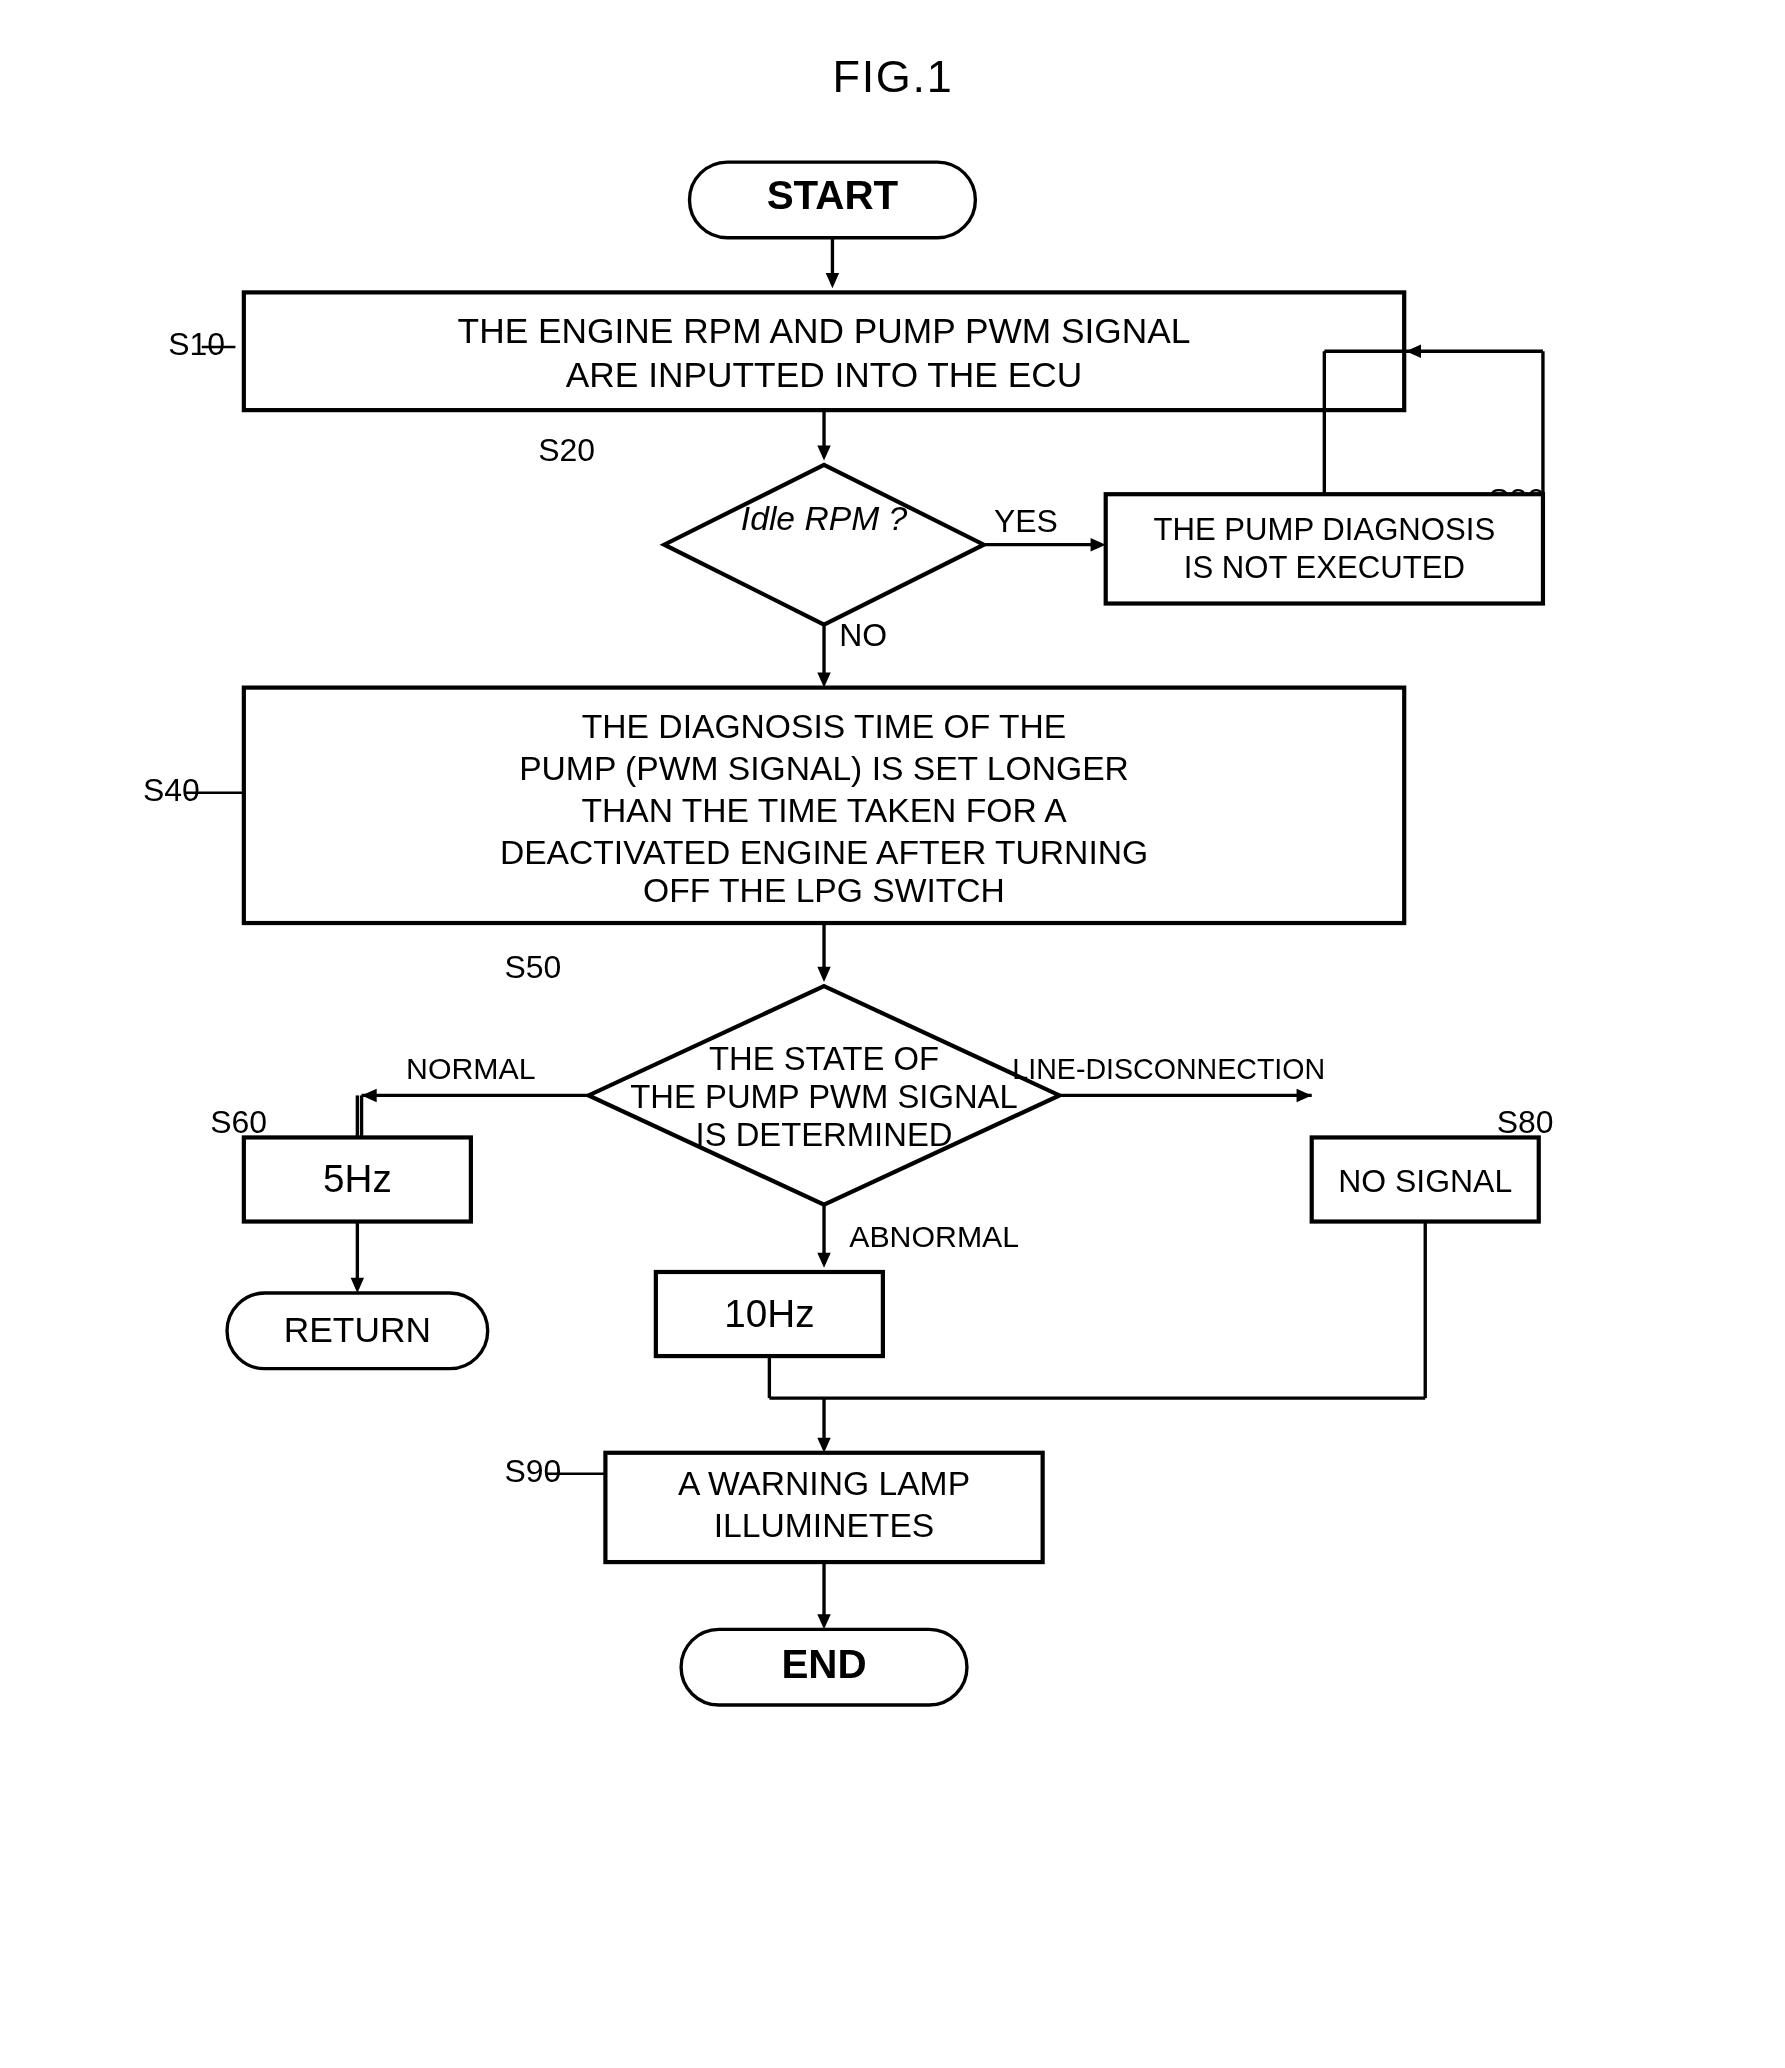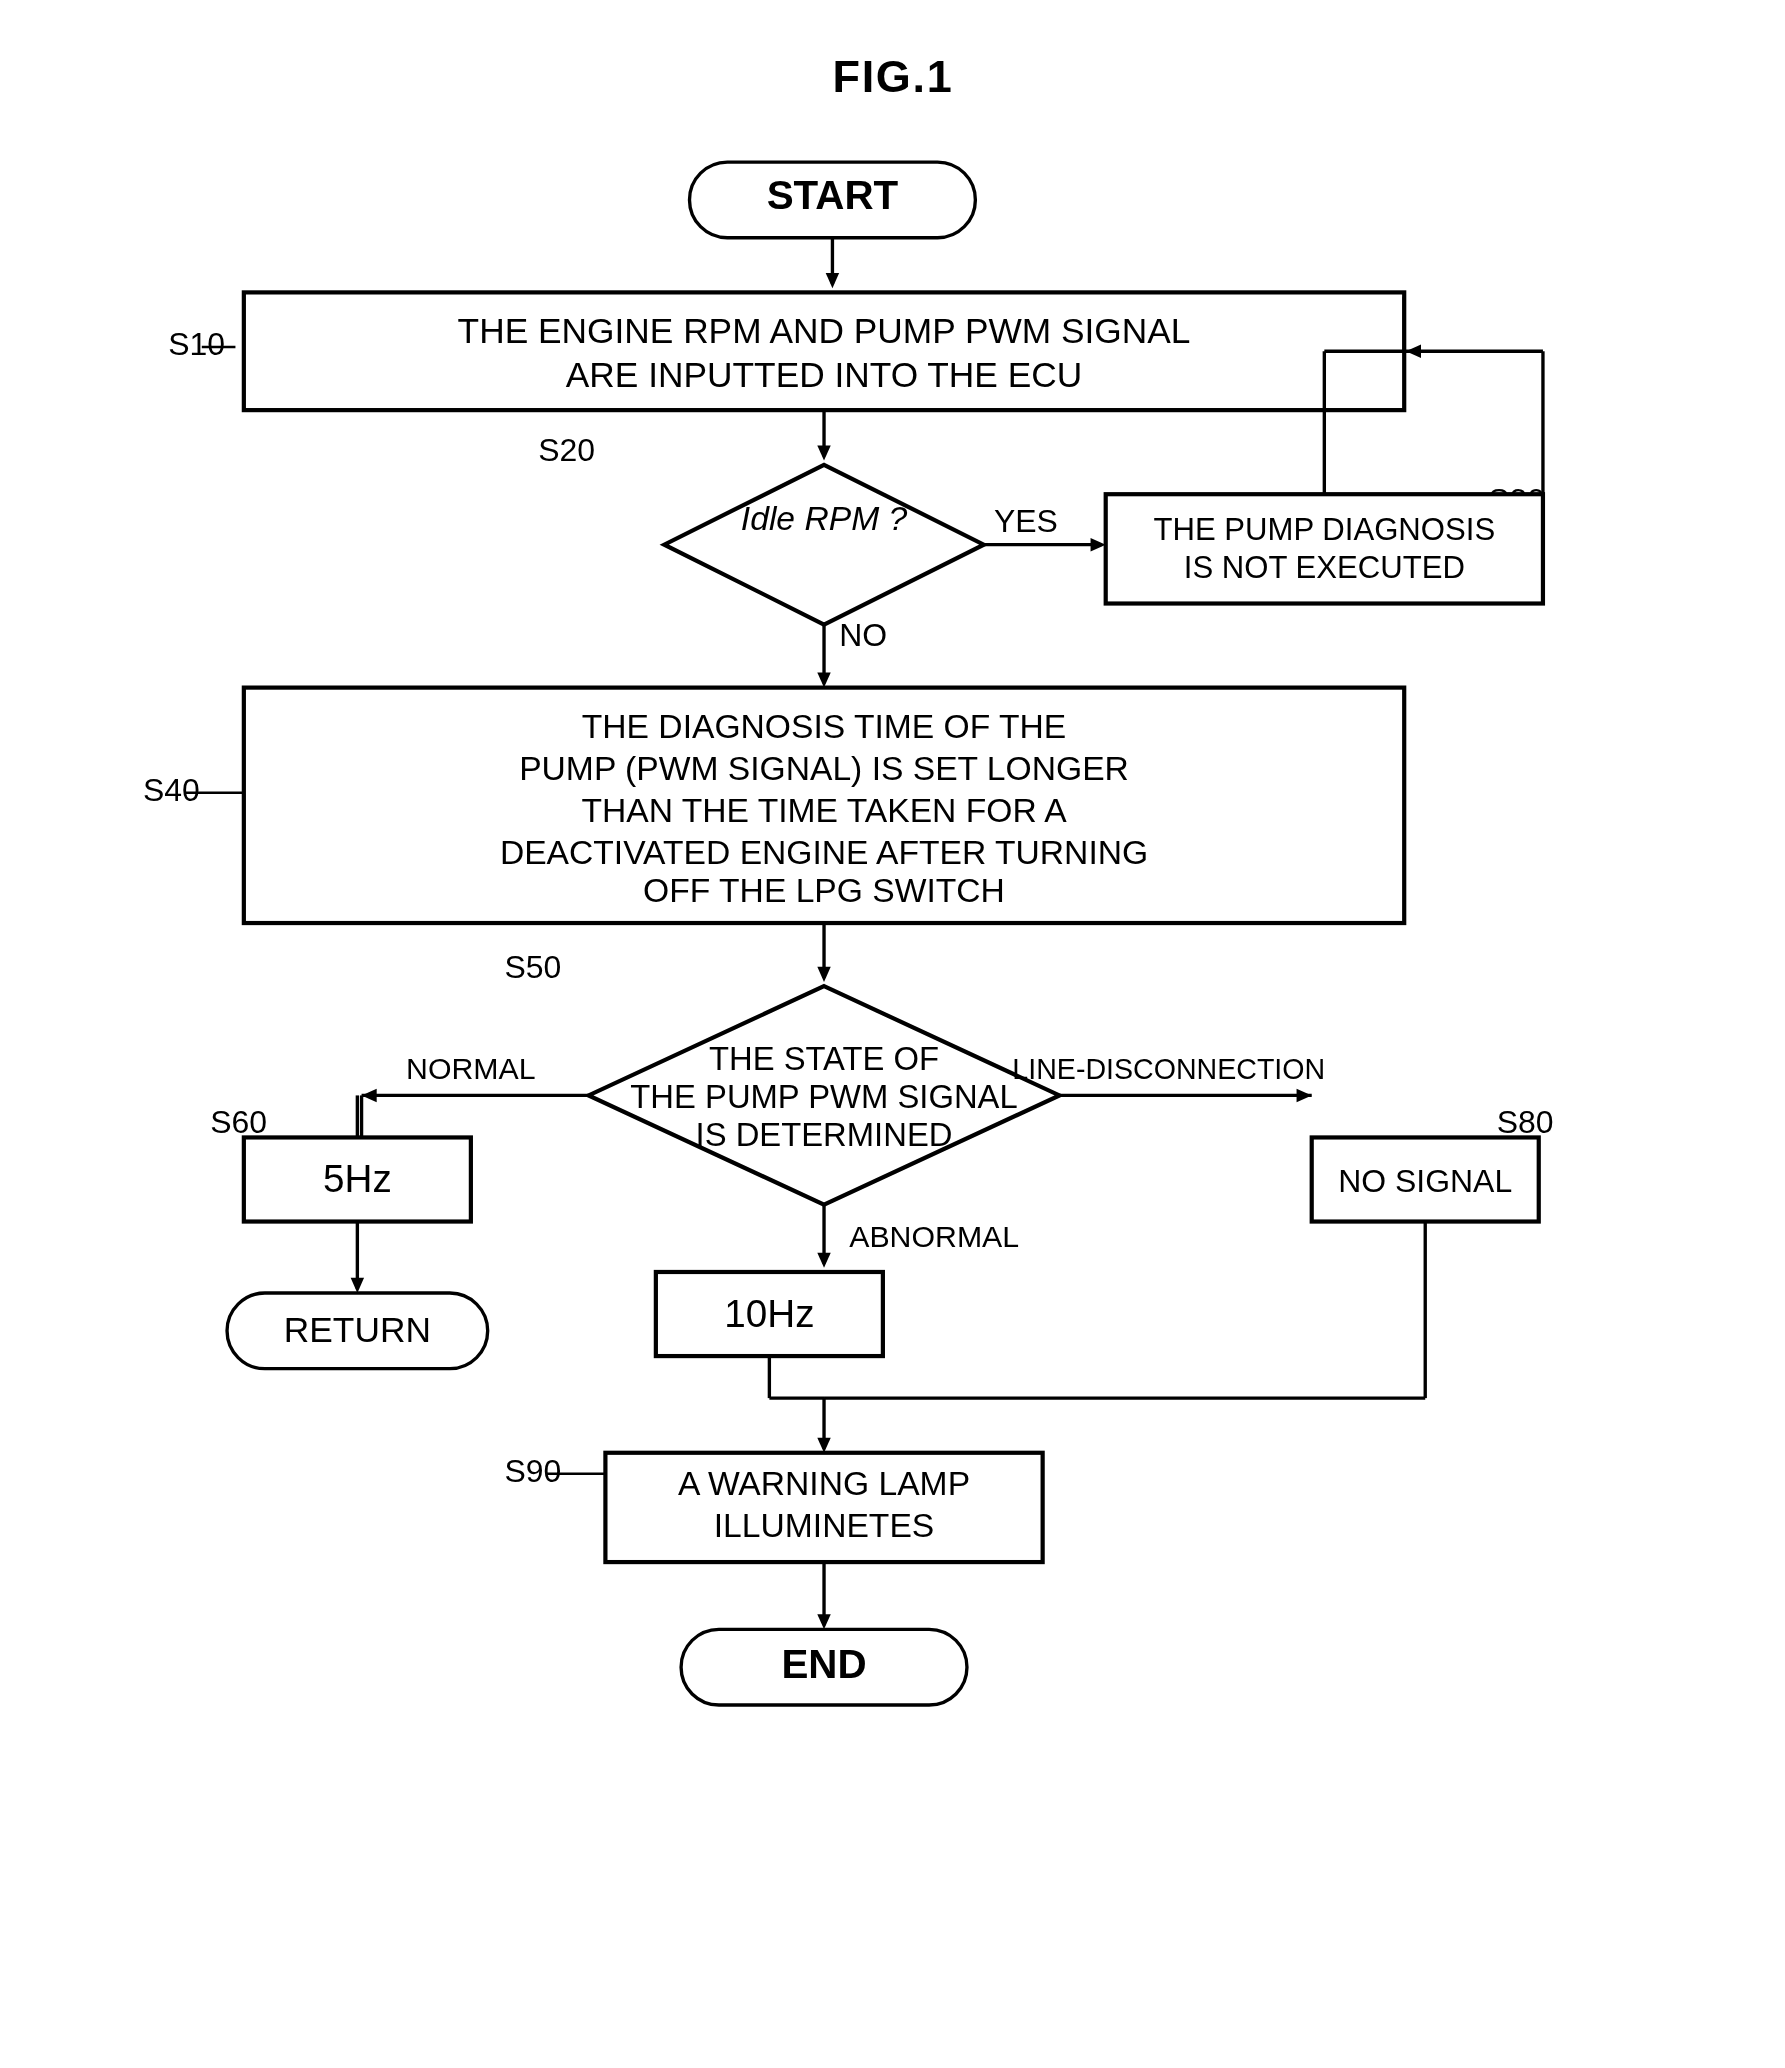--- a/index.html
+++ b/index.html
@@ -8,21 +8,21 @@
       font-family: 'Courier New', Courier, monospace;
       width: 1786px;
       height: 2068px;
       position: relative;
       overflow: hidden;
     }
 
     .page-title {
       text-align: center;
       font-size: 45px;
-      font-weight: bold;
+      font-weight: normal;
       font-family: Arial, sans-serif;
       padding-top: 51px;
       letter-spacing: 1.7px;
     }
 
     .flowchart {
       position: absolute;
       top: 111px;
       left: 0;
       width: 1754px;

